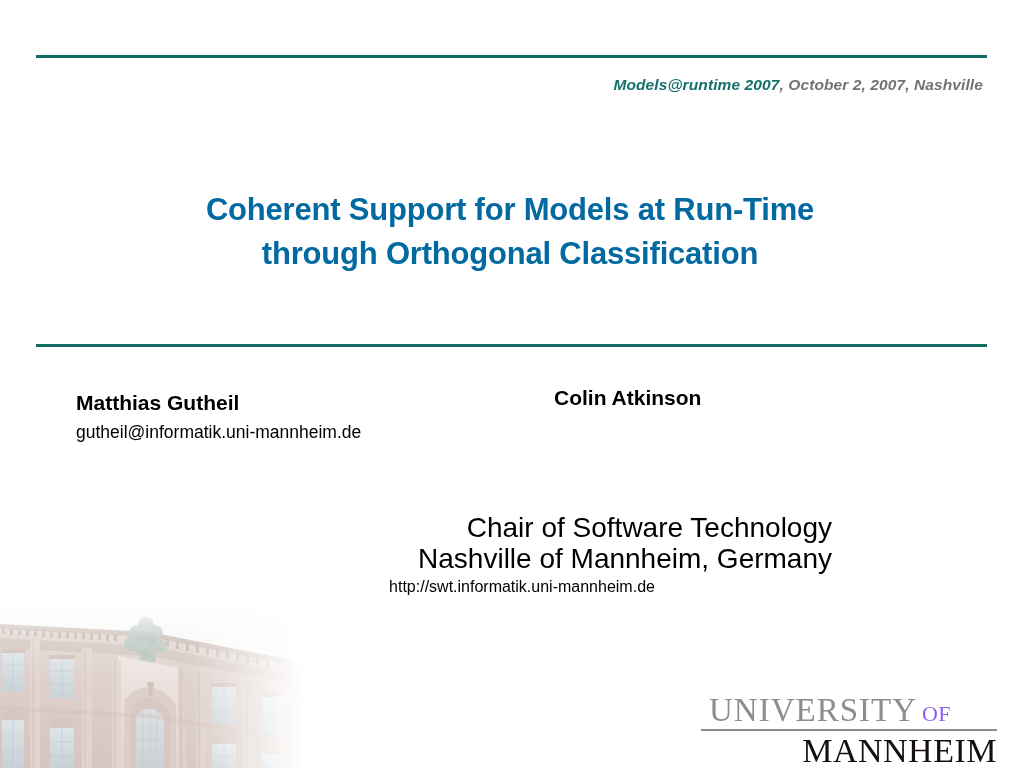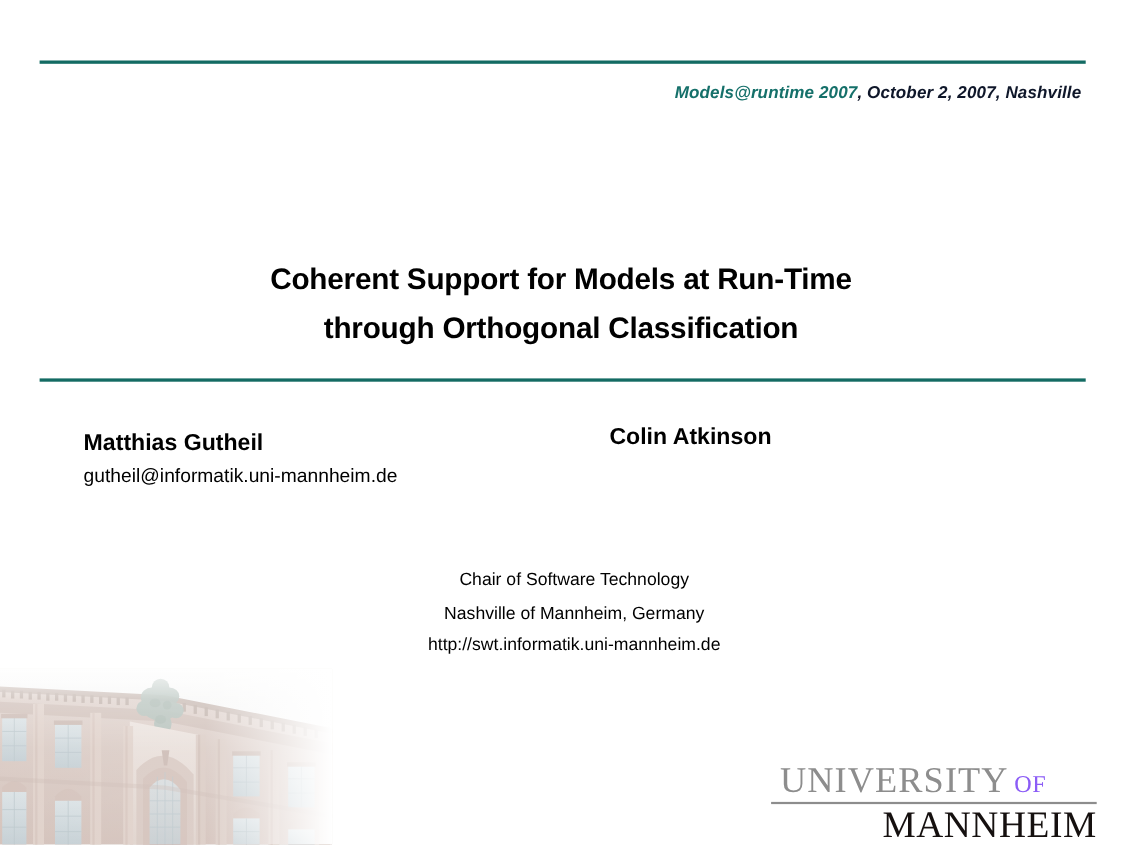--- a/index.html
+++ b/index.html
@@ -72,35 +72,34 @@
     right: 41px;
     top: 76px;
     font-size: 15.5px;
     font-style: italic;
     font-weight: 700;
     letter-spacing: 0.1px;
     white-space: nowrap;
     color: #000000;
   }
   .conference-name { color: #15706A; margin-left: 28px; }
-  .conference-rest { color: #0f172a; font-weight: 700; }
+  .conference-rest { color: #737373; font-weight: 700; }
 
   
   .title-block {
     position: absolute;
     left: 50px;
     top: 188px;
     width: 920px;
     text-align: center;
-    color: #000000;
-    font-size: 27px;
+    color: #0369a1;
+    font-size: 31px;
     font-weight: bold;
     line-height: 44px;
     letter-spacing: -0.2px;
-    margin-top: 44px;
   }
   .title-line { display: block; white-space: nowrap; }
 
   
   .author {
     position: absolute;
   }
   .author-left  { left: 76px;  top: 390px; }
   .author-right { left: 554px; top: 385px; }
   .author-name {
@@ -123,23 +122,24 @@
   .affiliation {
     position: absolute;
     left: 212px;
     top: 512px;
     width: 620px;
     text-align: center;
     color: #000000;
   }
   .affil-line {
     display: block;
-    font-size: 16px;
+    font-size: 28px;
     line-height: 31px;
     white-space: nowrap;
+    text-align: right;
   }
   .affil-url {
     display: block;
     font-size: 16px;
     line-height: 26px;
     white-space: nowrap;
   }
 
   
   .uni-logo {

